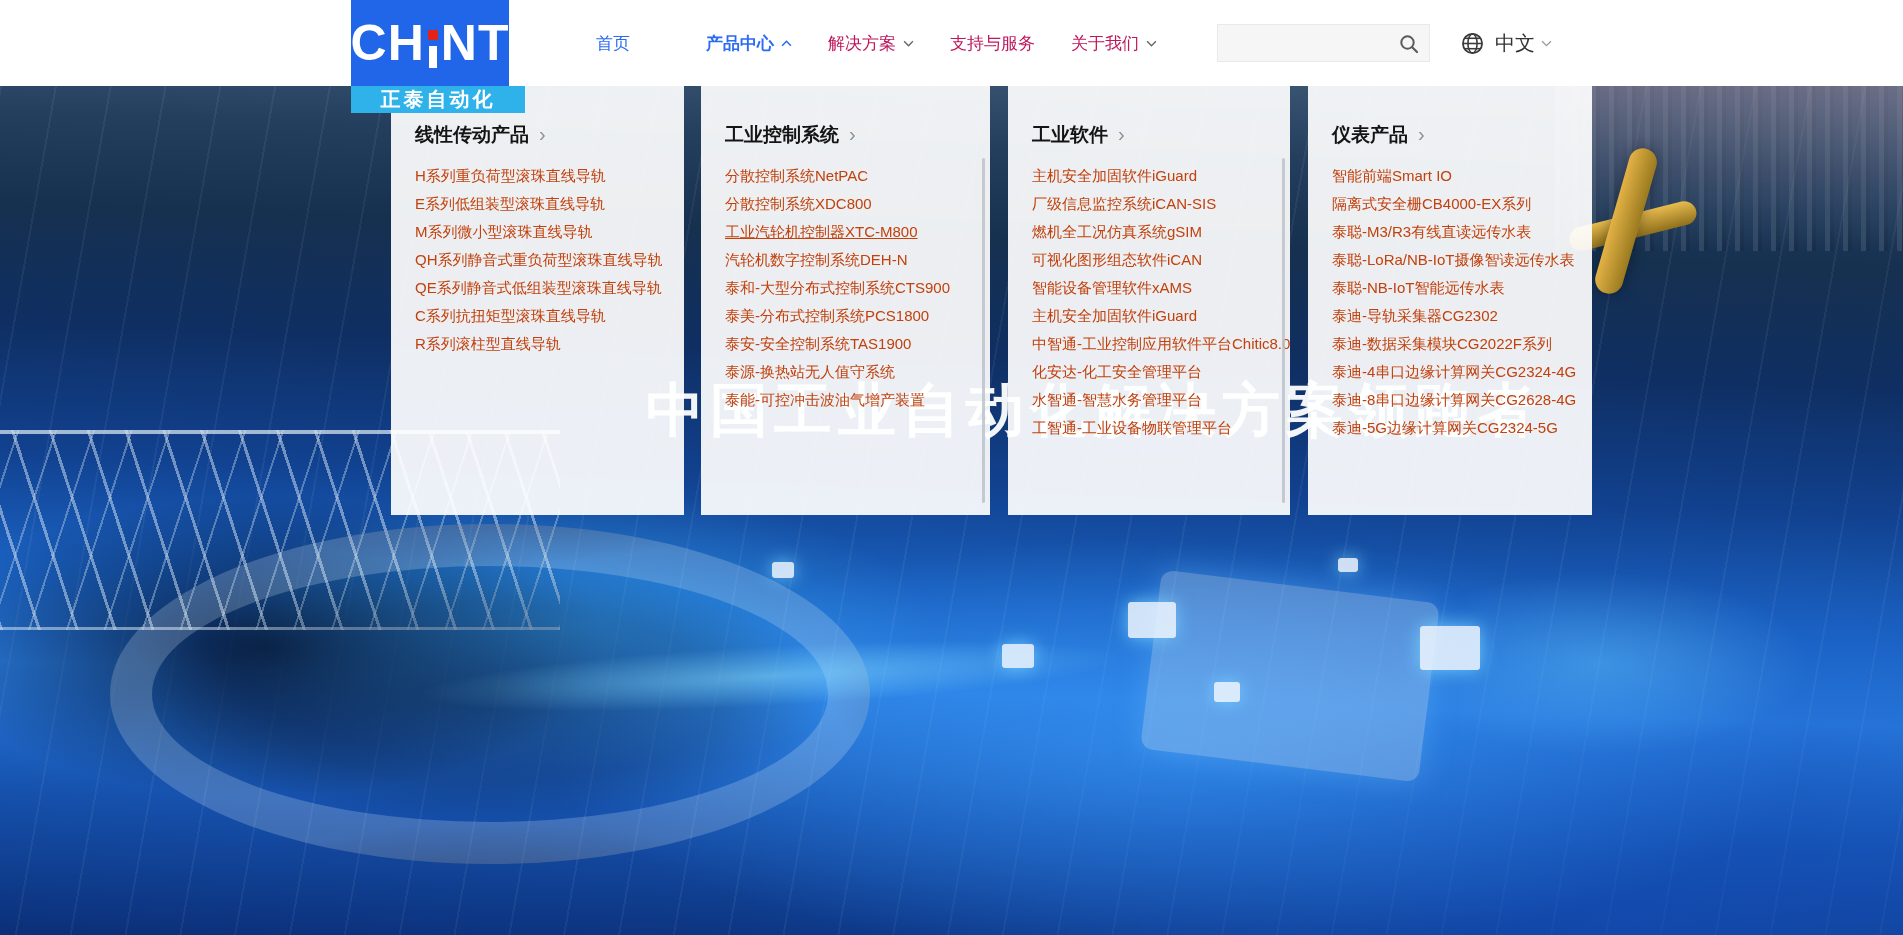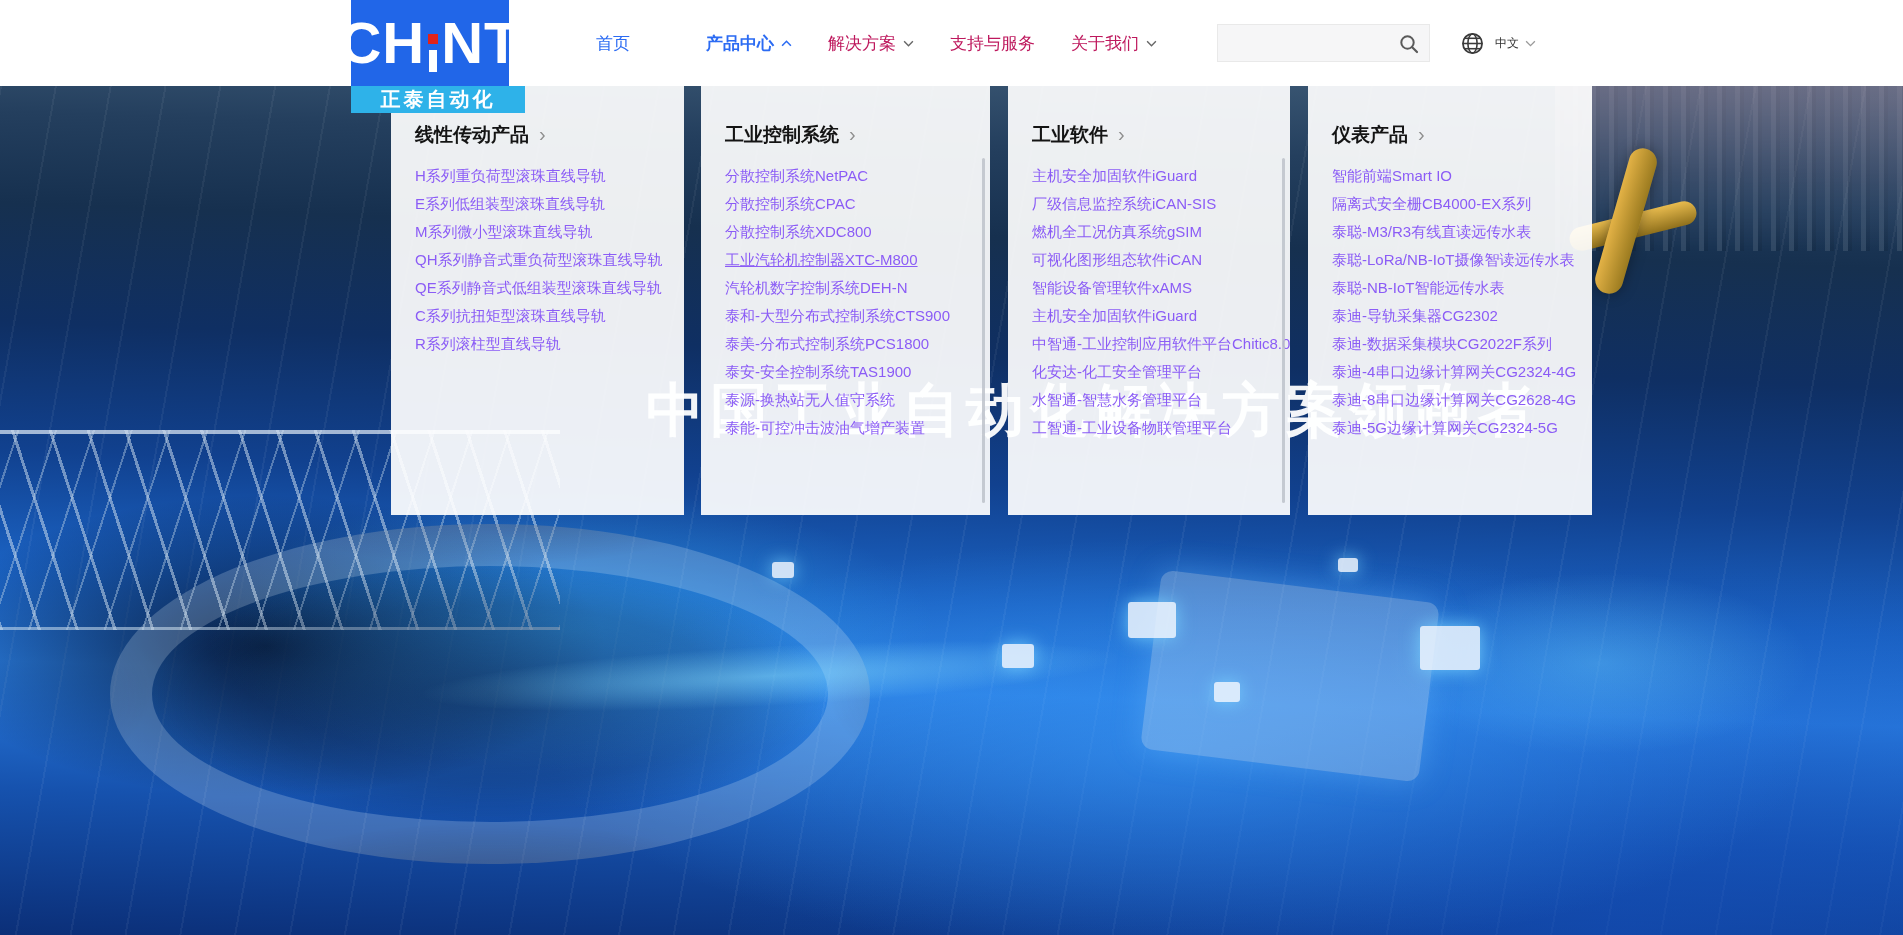--- a/index.html
+++ b/index.html
@@ -47,51 +47,51 @@
     background:radial-gradient(closest-side, rgba(140,225,255,.5), transparent);}
 
   
   .hero-watermark{position:absolute;left:646px;top:372px;z-index:2;white-space:nowrap;
     font-size:58px;font-weight:700;letter-spacing:6px;color:rgba(255,255,255,.95);}
 
   
   header{position:absolute;left:0;top:0;width:1903px;height:86px;background:#fff;z-index:10;}
   .logo{position:absolute;left:351px;top:0;width:158px;height:86px;background:#2166e8;cursor:pointer;
     display:flex;align-items:center;justify-content:center;z-index:12;}
-  .logo-word{color:#fff;font-weight:800;font-size:58px;letter-spacing:1px;display:flex;align-items:flex-end;line-height:1;}
+  .logo-word{color:#fff;font-weight:800;font-size:50px;letter-spacing:1px;display:flex;align-items:flex-end;line-height:1;}
   .logo-i{position:relative;width:12px;height:38px;margin:0 2px;}
   .logo-i .stem{position:absolute;left:2px;bottom:0;width:8px;height:22px;background:#fff;}
   .logo-i .dot{position:absolute;left:1px;top:0;width:10px;height:10px;background:#e2231a;}
   .logo-strip{position:absolute;left:351px;top:86px;width:174px;height:27px;background:#2eb2e9;z-index:12;
     color:#fff;font-size:20px;font-weight:700;letter-spacing:3px;text-align:center;line-height:27px;}
   nav{position:absolute;left:556px;top:0;height:86px;display:flex;align-items:center;gap:36px;}
   nav a{text-decoration:none;color:#be185d;font-size:17px;display:flex;align-items:center;gap:7px;cursor:pointer;}
   nav a.blue{color:#2b6bf3;margin-left:40px;}
   nav a.bold{font-weight:700;}
   .caret{display:inline-block;width:11px;height:7px;}
   .tools{position:absolute;left:1217px;top:0;height:86px;display:flex;align-items:center;}
   .search{position:relative;width:213px;height:38px;background:#f6f6f7;border:1px solid #e9e9e9;box-sizing:border-box;}
   .search input{position:absolute;left:10px;top:0;width:168px;height:36px;border:none;outline:none;background:transparent;
     font-size:14px;color:#333;font-family:inherit;}
   .search .mag{position:absolute;right:9px;top:8px;cursor:pointer;}
   .globe{margin-left:30px;cursor:pointer;}
-  .lang{margin-left:10px;display:flex;align-items:center;gap:6px;font-size:12px;color:#333;cursor:pointer;}
+  .lang{margin-left:10px;display:flex;align-items:center;gap:6px;font-size:20px;color:#333;cursor:pointer;}
 
   
   .panel{position:absolute;top:86px;height:429px;background:rgba(255,255,255,.92);z-index:5;
     box-sizing:border-box;padding:36px 0 0 24px;margin-left:40px;}
   .p1{left:351px;width:293px;}
   .p2{left:661px;width:289px;}
   .p3{left:968px;width:282px;}
   .p4{left:1268px;width:284px;}
   .panel h3{margin:0 0 14px 0;font-size:19px;font-weight:700;color:#141414;display:flex;align-items:center;gap:10px;cursor:pointer;}
   .panel h3 .arrow{color:#8f8f8f;font-size:20px;font-weight:400;line-height:1;transform:translateY(-1px);}
   .panel ul{list-style:none;margin:0;padding:0;}
   .panel li{height:28px;line-height:28px;white-space:nowrap;}
-  .panel li a{font-size:15px;color:#8b5cf6;text-decoration:none;cursor:pointer;}
+  .panel li a{font-size:15px;color:#c2410c;text-decoration:none;cursor:pointer;}
   .panel li a.underlined{text-decoration:underline;}
   .colscroll{position:absolute;right:5px;top:72px;bottom:12px;width:3px;border-radius:2px;background:#bdc2ca;opacity:.85;cursor:pointer;}
 </style>
 </head>
 <body>
 
 <div class="page">
 
   <div class="bg">
     <div class="deco skyline"></div>
@@ -192,21 +192,20 @@
         </ul>
     </section>
 
     <section class="panel p2">
       <h3>
         <span>工业控制系统</span>
         <span class="arrow">›</span>
       </h3>
       <ul>
           <li><a>分散控制系统NetPAC</a></li>
-          <li><a>分散控制系统CPAC</a></li>
           <li><a>分散控制系统XDC800</a></li>
           <li><a class="underlined">工业汽轮机控制器XTC-M800</a></li>
           <li><a>汽轮机数字控制系统DEH-N</a></li>
           <li><a>泰和-大型分布式控制系统CTS900</a></li>
           <li><a>泰美-分布式控制系统PCS1800</a></li>
           <li><a>泰安-安全控制系统TAS1900</a></li>
           <li><a>泰源-换热站无人值守系统</a></li>
           <li><a>泰能-可控冲击波油气增产装置</a></li>
         </ul>
       <div class="colscroll"></div>

